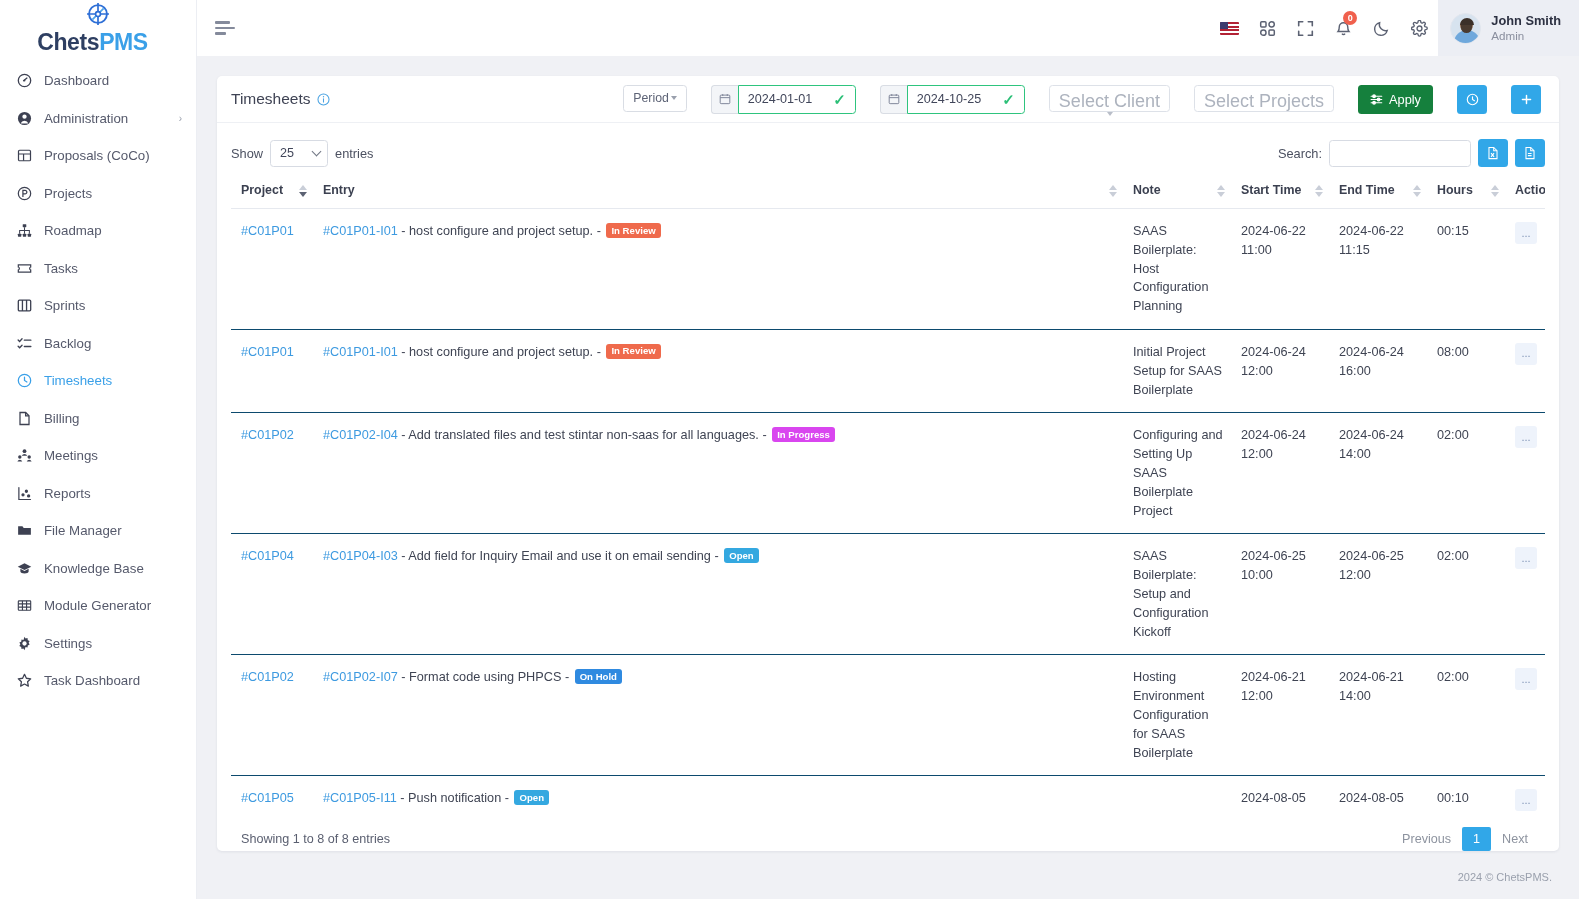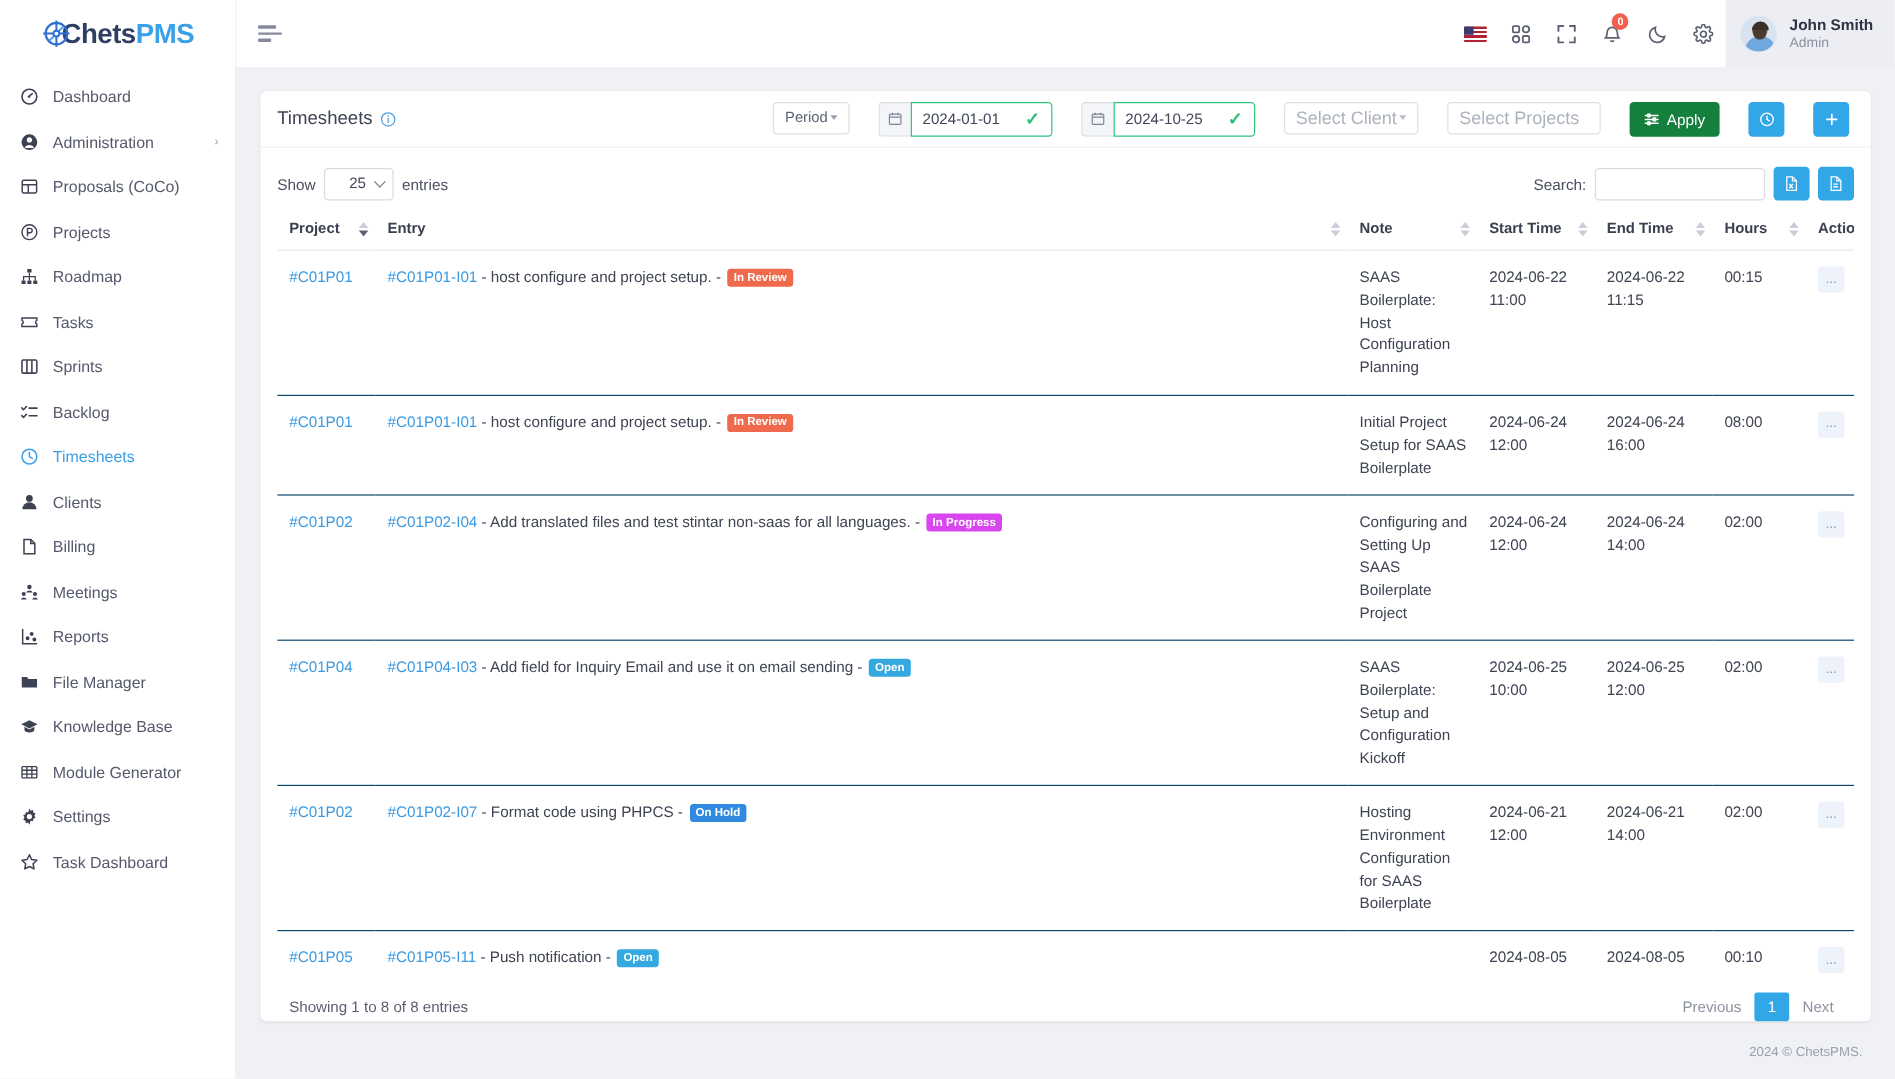--- a/index.html
+++ b/index.html
@@ -12,21 +12,21 @@
   body { display: flex; }
 
   
   .sidebar {
     width: 197px; height: 899px; background: #ffffff;
     flex: 0 0 197px; display: flex; flex-direction: column;
     border-right: 1px solid #eceef3;
   }
   .brand {
     height: 56px; display: flex; align-items: center;
-    justify-content: center; gap: 2px; position: relative;
+    justify-content: center; gap: 2px; position: relative; flex-direction: column;
   }
   .brand-logo { width: 26px; height: 26px; position: relative; flex: 0 0 26px; }
   .brand-text {
     font-size: 23px; font-weight: 700; color: #2e3f62;
     letter-spacing: -0.4px; margin-left: -11px;
   }
   .brand-text .pms { color: #3aa0e8; }
   .nav { margin-top: 6px; display: flex; flex-direction: column; }
   .nav-item {
     display: flex; align-items: center; height: 37.5px;
@@ -130,22 +130,22 @@
   }
   .date-addon svg { width: 12px; height: 12px; display: block; }
   .date-field {
     border: 1px solid #2ec47e; border-radius: 0 3.5px 3.5px 0; background: #fff;
     display: flex; align-items: center; padding: 0 9px; gap: 10px; min-width: 118px;
   }
   .date-field .val { font-size: 12.6px; color: #41465a; flex: 1; }
   .check { color: #2bbf77; font-size: 15px; font-weight: 700; line-height: 1; }
   .sel-box {
     height: 27px; border: 1px solid #dde1e8; border-radius: 3.5px; background: #fff;
-    font-size: 15px; color: #adb3be; display: flex; align-items: center;
-    padding: 5px 9px; cursor: pointer; white-space: nowrap;
+    font-size: 18px; color: #adb3be; display: flex; align-items: center;
+    padding: 5px 9px; cursor: pointer; white-space: nowrap; flex-direction: column;
   }
   .sel-box .caret { margin-left: 2px; border-left: 3.5px solid transparent;
     border-right: 3.5px solid transparent; border-top: 4px solid #b9bec8; }
   .sel-projects { min-width: 128px; }
   .btn-primary {
     height: 29px; background: #15803d; color: #fff; border: none; border-radius: 3.5px;
     font-size: 12.8px; display: flex; align-items: center; gap: 6px;
     padding: 0 12px; cursor: pointer; font-family: inherit;
   }
   .btn-primary svg { width: 13px; height: 13px; display: block; }
@@ -155,21 +155,21 @@
     cursor: pointer; font-size: 14px;
   }
   .btn-icon svg { width: 13px; height: 13px; display: block; }
 
   .card-body { padding: 10px 14px 0 14px; flex: 1; display: flex; flex-direction: column; min-height: 0; }
   .table-ctrls { display: flex; align-items: center; height: 40px; }
   .len-ctrl { display: flex; align-items: center; gap: 7px; font-size: 12.8px; color: #4b5060; }
   .len-select {
     height: 27px; border: 1px solid #d7dbe3; border-radius: 3.5px; background: #fff;
     font-size: 12.6px; color: #41465a; padding: 0 22px 0 9px; font-family: inherit;
-    appearance: none; cursor: pointer; position: relative; min-width: 58px; text-align: right;
+    appearance: none; cursor: pointer; position: relative; min-width: 58px;
   }
   .sel-wrap { position: relative; display: inline-flex; }
   .sel-wrap::after {
     content: ""; position: absolute; right: 8px; top: 11px; pointer-events: none;
     width: 7px; height: 7px; border-right: 1.6px solid #707684; border-bottom: 1.6px solid #707684;
     transform: rotate(45deg); top: 8px; width: 6px; height: 6px;
   }
   .search-area { margin-left: auto; display: flex; align-items: center; gap: 7px; }
   .search-lbl { font-size: 12.8px; color: #4b5060; }
   .search-input {
@@ -349,29 +349,20 @@
     <div class="nav-item active">
       <span class="ico">
           <svg viewBox="0 0 16 16" fill="none" stroke="currentColor" stroke-width="1.35">
             <circle cx="8" cy="8" r="6.6"></circle>
             <path d="M8 4.4V8l2.6 1.6" stroke-linecap="round"></path>
           </svg>
         </span>
       <span class="lbl">Timesheets</span>
     </div>
 
-    <div class="nav-item">
-      <span class="ico">
-          <svg viewBox="0 0 16 16" fill="currentColor">
-            <circle cx="8" cy="4.6" r="3"></circle>
-            <path d="M1.8 14.2a6.2 6.2 0 0 1 12.4 0z"></path>
-          </svg>
-        </span>
-      <span class="lbl">Clients</span>
-    </div>
 
     <div class="nav-item">
       <span class="ico">
           <svg viewBox="0 0 16 16" fill="none" stroke="currentColor" stroke-width="1.35">
             <path d="M3.2 1.6h6l3.6 3.6v9.2H3.2z"></path>
             <path d="M9.2 1.6v3.6h3.6"></path>
           </svg>
         </span>
       <span class="lbl">Billing</span>
     </div>

